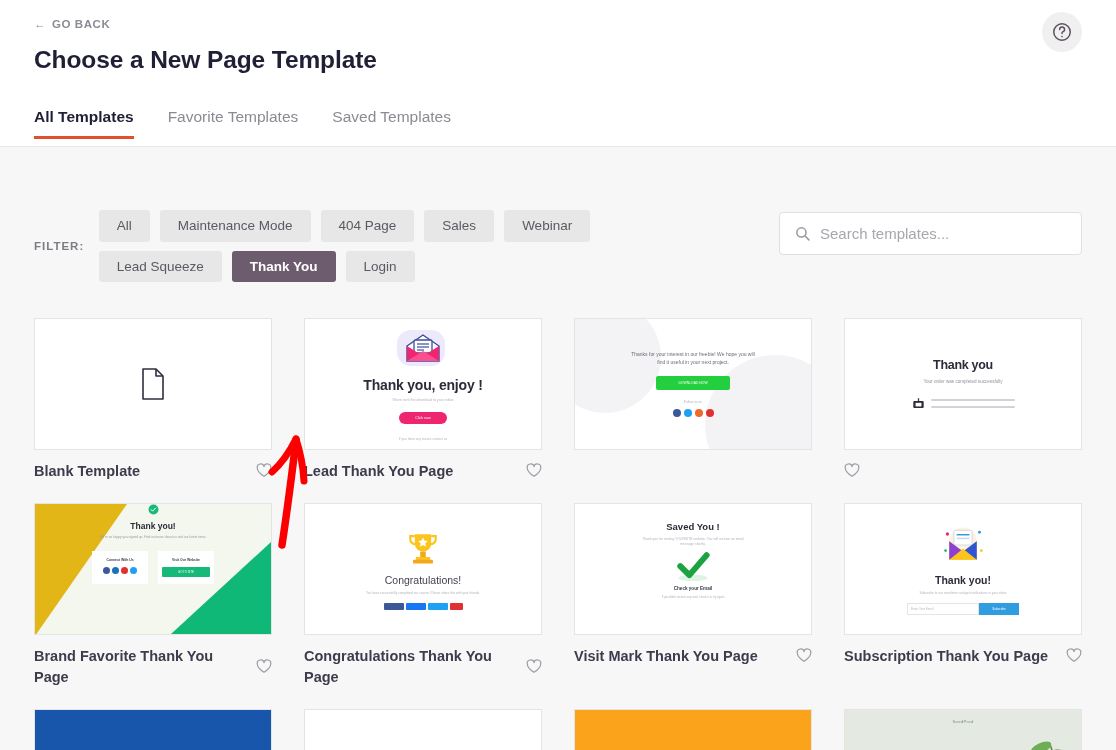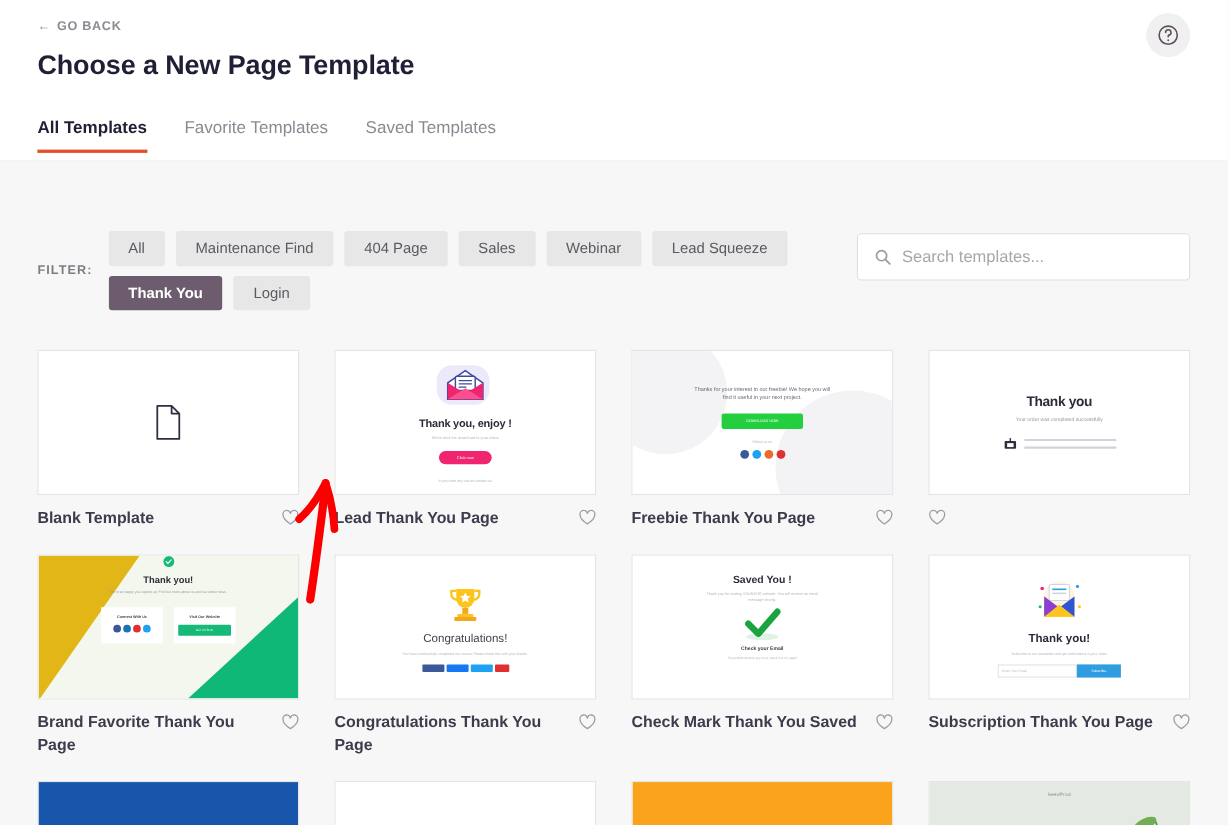--- a/index.html
+++ b/index.html
@@ -152,21 +152,21 @@
   .thumb {
     background: #fff;
     border: 1px solid #e4e4e4;
     height: 132px;
     overflow: hidden;
     position: relative;
     cursor: pointer;
   }
   .card-foot {
     display: flex;
-    align-items: flex-start;
+    align-items: center;
     justify-content: space-between;
     padding: 11px 0 13px 0;
     gap: 5px;
   }
   .card-title {
     font-size: 14.5px;
     font-weight: bold;
     color: #3c3c4d;
     line-height: 1.45;
     cursor: pointer;
@@ -253,21 +253,21 @@
   </div>
 </div>
 
 <div class="body-area">
 
   <div class="filter-row">
     <div class="filter-left">
       <span class="filter-label">FILTER:</span>
       <span class="chips">
         <span class="chip">All</span>
-        <span class="chip">Maintenance Find</span>
+        <span class="chip">Maintenance Mode</span>
         <span class="chip">404 Page</span>
         <span class="chip">Sales</span>
         <span class="chip">Webinar</span>
         <span class="chip">Lead Squeeze</span>
         <span class="chip active">Thank You</span>
         <span class="chip">Login</span>
       </span>
     </div>
 
     <div class="search-wrap">
@@ -312,21 +312,21 @@
             <svg width="40" height="32" viewBox="0 0 40 32" style="position:relative;">
               <path d="M4 14 L20 3 L36 14 V29 H4 Z" fill="#fff" stroke="#3c4a9e" stroke-width="1.4"></path>
               <rect x="11" y="8" width="18" height="13" rx="1.5" fill="#fff" stroke="#3c4a9e" stroke-width="1.3"></rect>
               <line x1="14" y1="12" x2="26" y2="12" stroke="#3c4a9e" stroke-width="1.2"></line>
               <line x1="14" y1="15" x2="26" y2="15" stroke="#3c4a9e" stroke-width="1.2"></line>
               <line x1="14" y1="18" x2="21" y2="18" stroke="#3c4a9e" stroke-width="1.2"></line>
               <path d="M4 14 L20 24 L36 14 V29 H4 Z" fill="#f0256f"></path>
               <path d="M4 29 L20 19 L36 29 Z" fill="#ff4d8d"></path>
             </svg>
           </span>
-          <div class="tn-h" style="font-size:10px;margin-top:9px;letter-spacing:-.2px;">Thank you, enjoy !</div>
+          <div class="tn-h" style="font-size:14px;margin-top:9px;letter-spacing:-.2px;">Thank you, enjoy !</div>
           <div class="tn-sub" style="font-size:3.6px;margin-top:5px;width:96px;">Weve sent the download to your inbox</div>
           <div style="margin-top:9px;background:#f0256f;color:#fff;font-size:3.6px;padding:4px 16px;border-radius:8px;">Click now</div>
           <div class="tn-sub" style="font-size:3.3px;margin-top:13px;">If you have any issues contact us</div>
         </div>
       </div>
       <div class="card-foot">
         <span class="card-title">Lead Thank You Page</span>
         <span class="heart">
           <svg width="16" height="15" viewBox="0 0 20 18" fill="none" stroke="#9d9da6" stroke-width="1.5">
             <path d="M10 16.3S1.6 11 1.6 5.9A4.2 4.2 0 0 1 10 4.3a4.2 4.2 0 0 1 8.4 1.6C18.4 11 10 16.3 10 16.3z" stroke-linejoin="round"></path>
@@ -344,28 +344,20 @@
             <span style="color:#fff;font-size:3.4px;">DOWNLOAD NOW</span>
           </div>
           <div class="tn-sub" style="font-size:3.2px;margin-top:10px;">Follow us on</div>
           <div class="socials" style="margin-top:4px;">
             <span class="soc" style="background:#3b5998"></span>
             <span class="soc" style="background:#1da1f2"></span>
             <span class="soc" style="background:#ec6a2b"></span>
             <span class="soc" style="background:#e03030"></span>
           </div>
         </div>
-      </div>
-      <div class="card-foot">
-        <span class="card-title">Freebie Thank You Page</span>
-        <span class="heart">
-          <svg width="16" height="15" viewBox="0 0 20 18" fill="none" stroke="#9d9da6" stroke-width="1.5">
-            <path d="M10 16.3S1.6 11 1.6 5.9A4.2 4.2 0 0 1 10 4.3a4.2 4.2 0 0 1 8.4 1.6C18.4 11 10 16.3 10 16.3z" stroke-linejoin="round"></path>
-          </svg>
-        </span>
       </div>
     </div>
 
     <div class="card">
       <div class="thumb">
         <div class="tn">
           <div class="tn-h" style="font-size:12.5px;letter-spacing:-.3px;">Thank you</div>
           <div class="tn-sub" style="font-size:4.6px;margin-top:7px;color:#93939e;">Your order was completed successfully</div>
           <div style="display:flex;align-items:center;gap:6px;margin-top:11px;">
             <svg width="13" height="13" viewBox="0 0 20 20">
@@ -468,21 +460,21 @@
           <div class="tn-sub" style="font-size:3.4px;margin-top:5px;width:112px;">Thank you for visiting YOURSITE website. You will receive an email message shortly.</div>
           <svg width="40" height="32" viewBox="0 0 44 34" style="margin-top:4px;">
             <ellipse cx="22" cy="29" rx="16" ry="3.5" fill="#dff3e5"></ellipse>
             <path d="M8 16 L18 26 L37 4" stroke="#1aa33f" stroke-width="6.5" fill="none" stroke-linecap="round" stroke-linejoin="round"></path>
           </svg>
           <div style="font-size:4.6px;font-weight:bold;color:#3a3a48;margin-top:3px;">Check your Email</div>
           <div class="tn-sub" style="font-size:2.9px;margin-top:4px;width:110px;">If you didnt receive any mail, check it or try again</div>
         </div>
       </div>
       <div class="card-foot">
-        <span class="card-title">Check Mark Thank You Saved</span>
+        <span class="card-title">Visit Mark Thank You Page</span>
         <span class="heart">
           <svg width="16" height="15" viewBox="0 0 20 18" fill="none" stroke="#9d9da6" stroke-width="1.5">
             <path d="M10 16.3S1.6 11 1.6 5.9A4.2 4.2 0 0 1 10 4.3a4.2 4.2 0 0 1 8.4 1.6C18.4 11 10 16.3 10 16.3z" stroke-linejoin="round"></path>
           </svg>
         </span>
       </div>
     </div>
 
     <div class="card">
       <div class="thumb">

